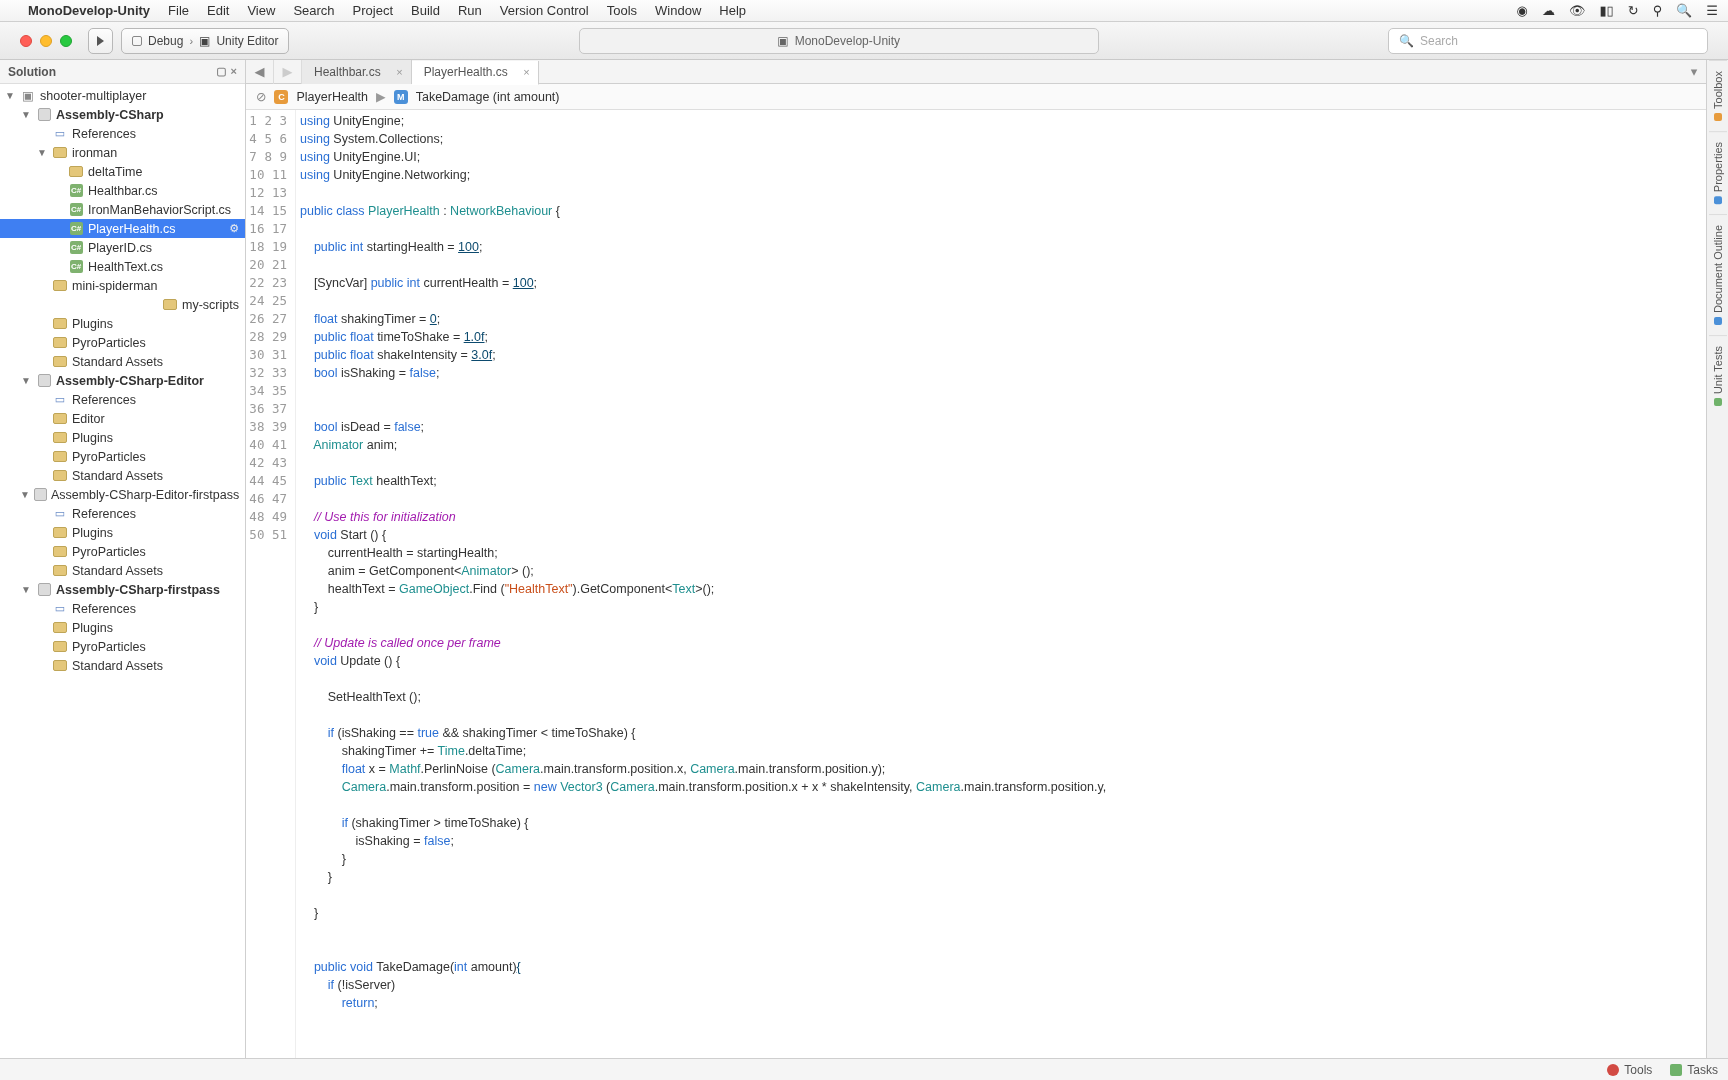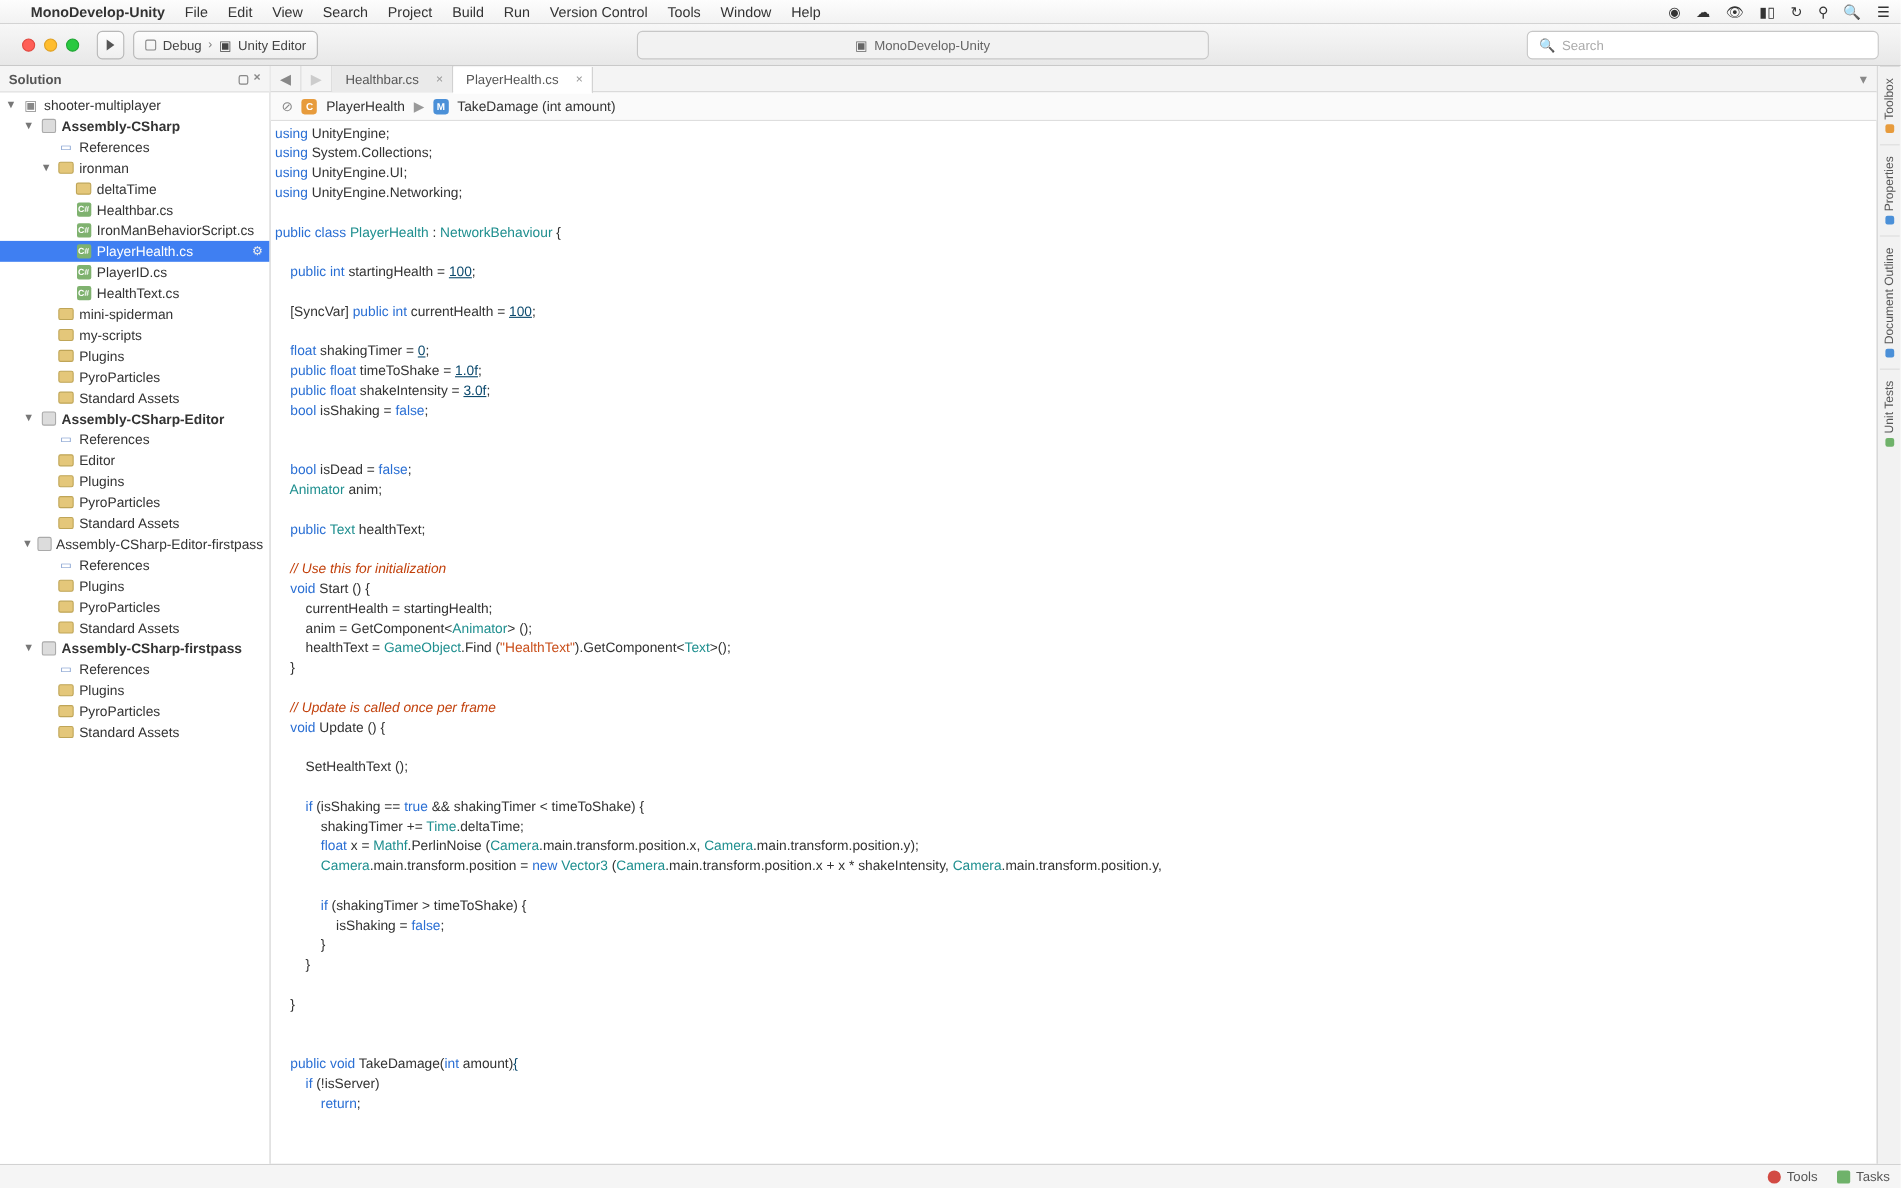--- a/index.html
+++ b/index.html
@@ -57,21 +57,21 @@
 .bc-c{background:#e79b3c;}
 .bc-m{background:#4b90d8;}
 .bc-sep{color:#999;}
 .code-wrap{flex:1;display:flex;overflow:hidden;position:relative;}
 .gutter{width:50px;background:#fff;border-right:1px solid #eee;text-align:right;color:#9b9b9b;font-family:Menlo,Monaco,monospace;font-size:12.5px;line-height:18px;padding:2px 8px 2px 0;}
 .code{flex:1;font-family:Menlo,Monaco,monospace;font-size:12.5px;line-height:18px;padding:2px 0 2px 4px;white-space:pre;overflow:auto;color:#333;}
 .k-blue{color:#2a6fd4;}
 .k-teal{color:#1f8f8f;}
 .k-num{color:#0c4a6e;text-decoration:underline;}
 .k-str{color:#c94f1b;}
-.k-cmt{color:#c2410c;font-style:italic;}
+.k-cmt{color:#a21caf;font-style:italic;}
 .k-bool{color:#2a6fd4;}
 
 
 .rpads{width:22px;background:#f2f2f2;border-left:1px solid #cfcfcf;display:flex;flex-direction:column;align-items:center;}
 .rpad{writing-mode:vertical-rl;transform:rotate(180deg);padding:10px 3px;font-size:11px;color:#555;border-bottom:1px solid #dcdcdc;display:flex;align-items:center;gap:4px;}
 .rpad .dot{width:8px;height:8px;border-radius:2px;display:inline-block;}
 .c-orange{background:#e79b3c;}
 .c-blue{background:#4b90d8;}
 .c-green{background:#6fb26a;}
 
@@ -206,21 +206,21 @@
           </span>
           <span>HealthText.cs</span>
         </div>
         <div class="node" style="padding-left: 36px;">
           <span class="arrow"></span>
           <span class="ico">
             <span class="folder-ico"></span>
           </span>
           <span>mini-spiderman</span>
         </div>
-        <div class="node" style="padding-left: 36px;">
+        <div class="node" style="padding-left: 36px; justify-content: flex-end;">
           <span class="arrow"></span>
           <span class="ico">
             <span class="folder-ico"></span>
           </span>
           <span>my-scripts</span>
         </div>
         <div class="node" style="padding-left: 36px;">
           <span class="arrow"></span>
           <span class="ico">
             <span class="folder-ico"></span>
@@ -365,20 +365,72 @@
     </div>
     <div class="breadcrumb-row">
       <span style="color:#888">⊘</span>
       <span class="bc-ico bc-c">C</span>
       <span>PlayerHealth</span>
       <span class="bc-sep">▶</span>
       <span class="bc-ico bc-m">M</span>
       <span>TakeDamage (int amount)</span>
     </div>
     <div class="code-wrap">
+      <div class="gutter" id="gutter">1
+2
+3
+4
+5
+6
+7
+8
+9
+10
+11
+12
+13
+14
+15
+16
+17
+18
+19
+20
+21
+22
+23
+24
+25
+26
+27
+28
+29
+30
+31
+32
+33
+34
+35
+36
+37
+38
+39
+40
+41
+42
+43
+44
+45
+46
+47
+48
+49
+50
+51
+</div>
       <div class="code" id="code"><div><span class="k-blue">using</span><span> UnityEngine;</span></div><div><span class="k-blue">using</span><span> System.Collections;</span></div><div><span class="k-blue">using</span><span> UnityEngine.UI;</span></div><div><span class="k-blue">using</span><span> UnityEngine.Networking;</span></div><div> </div><div><span class="k-blue">public class</span><span> </span><span class="k-teal">PlayerHealth</span><span> : </span><span class="k-teal">NetworkBehaviour</span><span> {</span></div><div> </div><div><span>    </span><span class="k-blue">public int</span><span> startingHealth = </span><span class="k-num">100</span><span>;</span></div><div> </div><div><span>    [SyncVar] </span><span class="k-blue">public int</span><span> currentHealth = </span><span class="k-num">100</span><span>;</span></div><div> </div><div><span>    </span><span class="k-blue">float</span><span> shakingTimer = </span><span class="k-num">0</span><span>;</span></div><div><span>    </span><span class="k-blue">public float</span><span> timeToShake = </span><span class="k-num">1.0f</span><span>;</span></div><div><span>    </span><span class="k-blue">public float</span><span> shakeIntensity = </span><span class="k-num">3.0f</span><span>;</span></div><div><span>    </span><span class="k-blue">bool</span><span> isShaking = </span><span class="k-bool">false</span><span>;</span></div><div> </div><div> </div><div><span>    </span><span class="k-blue">bool</span><span> isDead = </span><span class="k-bool">false</span><span>;</span></div><div><span>    </span><span class="k-teal">Animator</span><span> anim;</span></div><div> </div><div><span>    </span><span class="k-blue">public</span><span> </span><span class="k-teal">Text</span><span> healthText;</span></div><div> </div><div><span>    </span><span class="k-cmt">// Use this for initialization</span></div><div><span>    </span><span class="k-blue">void</span><span> Start () {</span></div><div><span>        currentHealth = startingHealth;</span></div><div><span>        anim = GetComponent&lt;</span><span class="k-teal">Animator</span><span>&gt; ();</span></div><div><span>        healthText = </span><span class="k-teal">GameObject</span><span>.Find (</span><span class="k-str">"HealthText"</span><span>).GetComponent&lt;</span><span class="k-teal">Text</span><span>&gt;();</span></div><div><span>    }</span></div><div> </div><div><span>    </span><span class="k-cmt">// Update is called once per frame</span></div><div><span>    </span><span class="k-blue">void</span><span> Update () {</span></div><div> </div><div><span>        SetHealthText ();</span></div><div> </div><div><span>        </span><span class="k-blue">if</span><span> (isShaking == </span><span class="k-bool">true</span><span> &amp;&amp; shakingTimer &lt; timeToShake) {</span></div><div><span>            shakingTimer += </span><span class="k-teal">Time</span><span>.deltaTime;</span></div><div><span>            </span><span class="k-blue">float</span><span> x = </span><span class="k-teal">Mathf</span><span>.PerlinNoise (</span><span class="k-teal">Camera</span><span>.main.transform.position.x, </span><span class="k-teal">Camera</span><span>.main.transform.position.y);</span></div><div><span>            </span><span class="k-teal">Camera</span><span>.main.transform.position = </span><span class="k-blue">new</span><span> </span><span class="k-teal">Vector3</span><span> (</span><span class="k-teal">Camera</span><span>.main.transform.position.x + x * shakeIntensity, </span><span class="k-teal">Camera</span><span>.main.transform.position.y,</span></div><div> </div><div><span>            </span><span class="k-blue">if</span><span> (shakingTimer &gt; timeToShake) {</span></div><div><span>                isShaking = </span><span class="k-bool">false</span><span>;</span></div><div><span>            }</span></div><div><span>        }</span></div><div> </div><div><span>    }</span></div><div> </div><div> </div><div><span>    </span><span class="k-blue">public void</span><span> TakeDamage(</span><span class="k-blue">int</span><span> amount)</span><span class="k-num">{</span></div><div><span>        </span><span class="k-blue">if</span><span> (!isServer)</span></div><div><span>            </span><span class="k-blue">return</span><span>;</span></div><div> </div></div>
     </div>
   </div>
 
   <div class="rpads" id="rpads">
       <div class="rpad">
         <span class="dot c-orange"></span>
         <span>Toolbox</span>
       </div>
       <div class="rpad">

